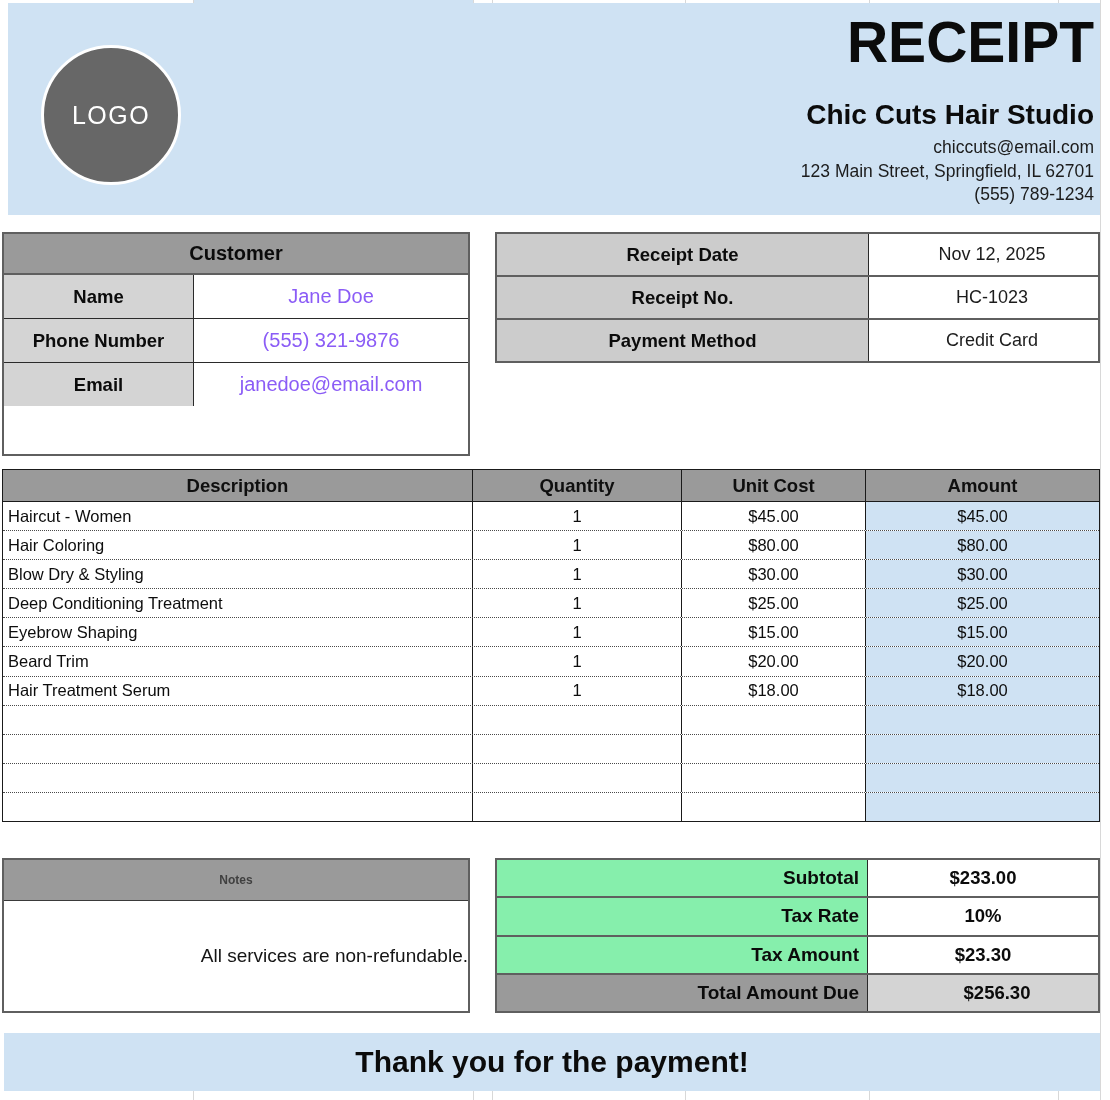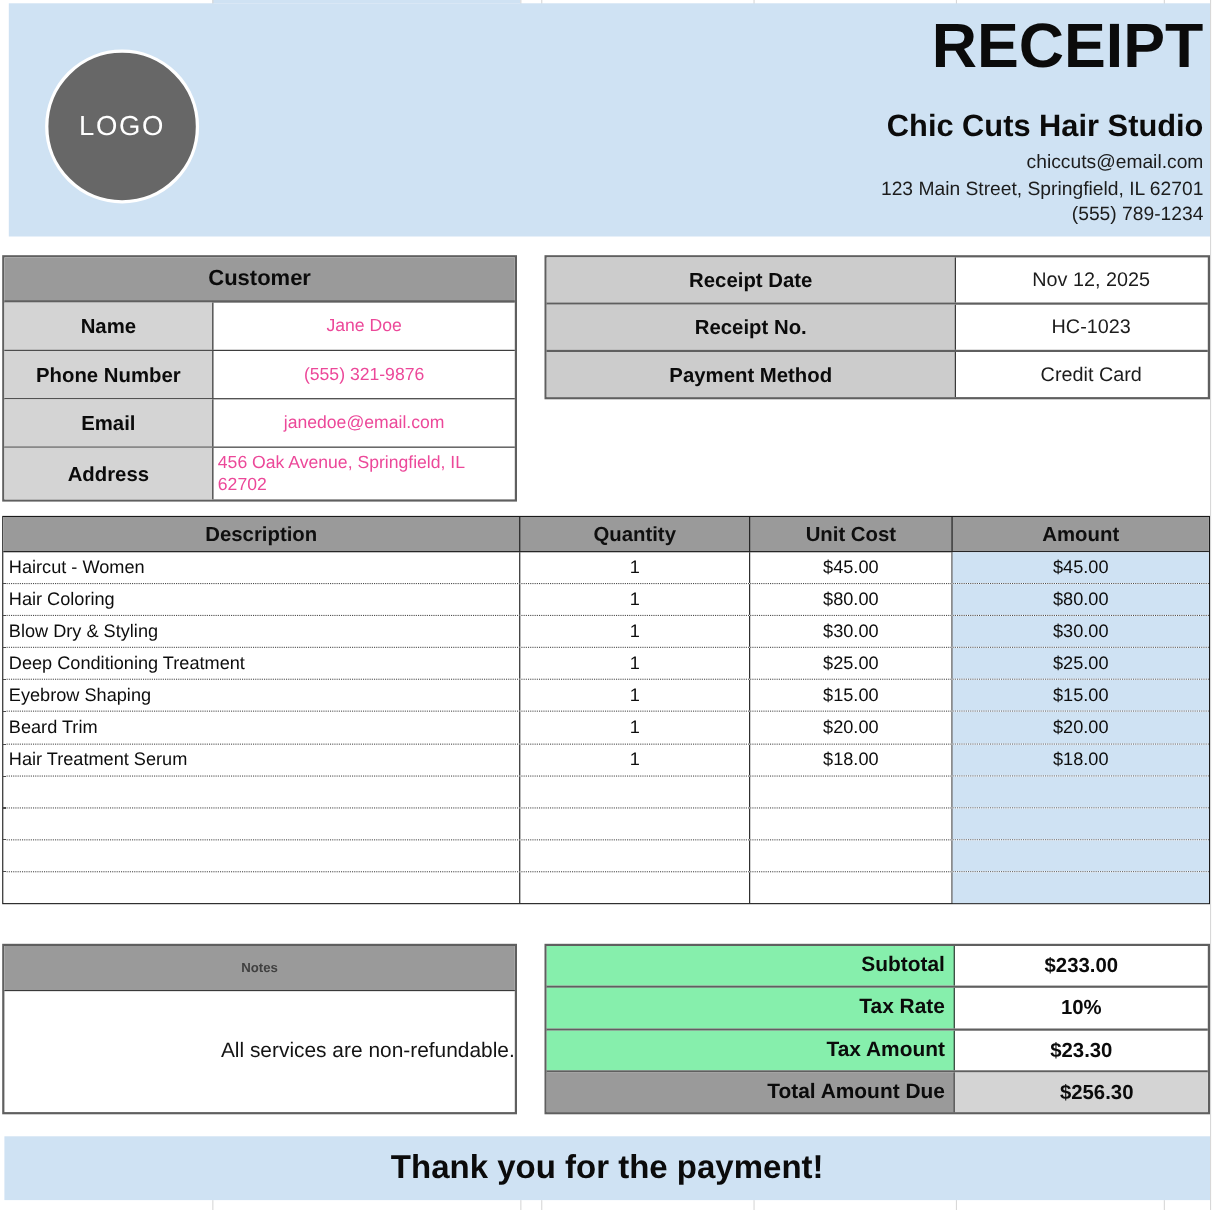--- a/index.html
+++ b/index.html
@@ -38,22 +38,22 @@
     display:flex;align-items:center;justify-content:center;font-size:20px;font-weight:800;color:#0b0b0b;
   }
   .cust-row{display:flex;flex:0 0 43px;}
   .cust-row.tall{flex:1;}
   .cust-row + .cust-row{border-top:1px solid #2a2a2a;}
   .cust-label{
     flex:0 0 189px;background:var(--label_gray,#d4d4d4);border-right:1px solid #2a2a2a;
     display:flex;align-items:center;justify-content:center;font-size:18.5px;font-weight:800;color:#0b0b0b;
   }
   .cust-value{
-    flex:1;display:flex;align-items:center;justify-content:center;text-align:left;
-    font-size:16px;color:#ec4899;line-height:1.25;padding:0 4px;
+    flex:1;display:flex;align-items:center;justify-content:center;text-align:center;
+    font-size:20px;color:#8b5cf6;line-height:1.25;padding:0 4px;
   }
 
   
   .meta{
     position:absolute;left:495px;top:232px;width:605px;height:131px;
     border:2px solid #5f5f5f;box-sizing:border-box;display:flex;flex-direction:column;background:#fff;
   }
   .mrow{display:flex;flex:1;gap:17px;}
   .mrow + .mrow{border-top:2px solid #5f5f5f;}
   .mlabel{
@@ -153,24 +153,20 @@
       <div class="cust-value">Jane Doe</div>
     </div>
     <div class="cust-row">
       <div class="cust-label">Phone Number</div>
       <div class="cust-value">(555) 321-9876</div>
     </div>
     <div class="cust-row">
       <div class="cust-label">Email</div>
       <div class="cust-value">janedoe@email.com</div>
     </div>
-    <div class="cust-row tall">
-      <div class="cust-label">Address</div>
-      <div class="cust-value">456 Oak Avenue, Springfield, IL 62702</div>
-    </div>
   </section>
 
   <section class="meta">
     <div class="mrow">
       <div class="mlabel">Receipt Date</div>
       <div class="mvalue">Nov 12, 2025</div>
     </div>
     <div class="mrow">
       <div class="mlabel">Receipt No.</div>
       <div class="mvalue">HC-1023</div>

